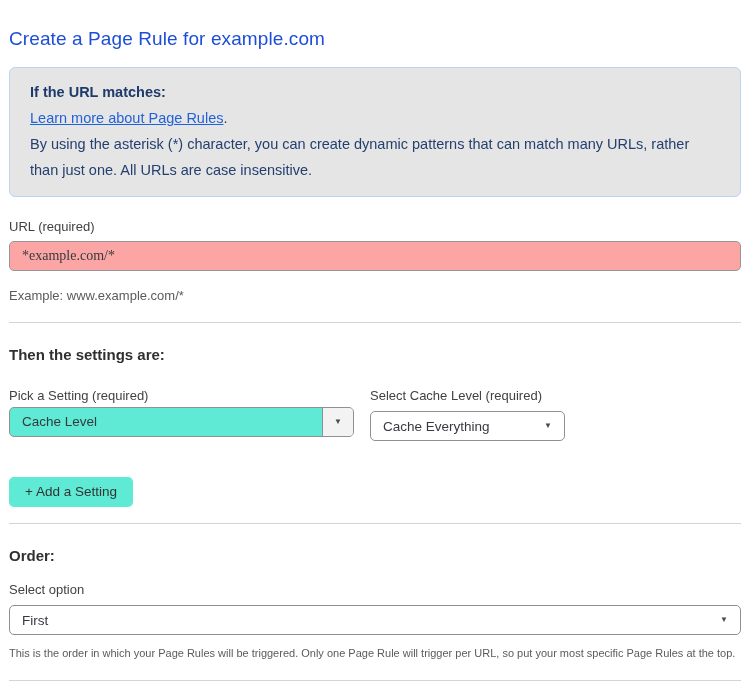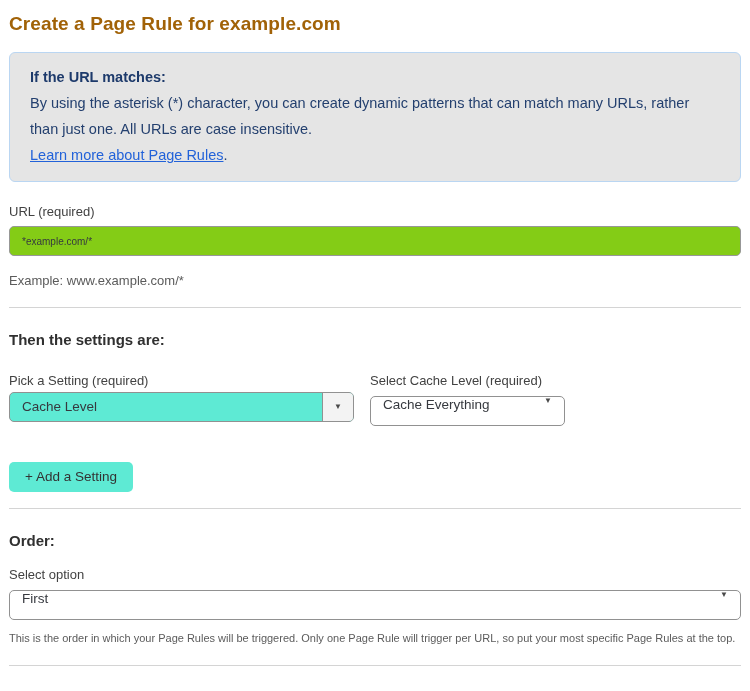--- a/index.html
+++ b/index.html
@@ -8,23 +8,23 @@
     width: 750px;
     height: 691px;
     font-family: "Liberation Sans", "DejaVu Sans", sans-serif;
     color: #36393f;
     overflow: hidden;
   }
   .container { padding: 9px 9px 0 9px; }
 
   .page-title {
     font-size: 19px;
-    font-weight: bold;
-    color: #a16207;
-    margin-top: 4px;
+    font-weight: normal;
+    color: #1d4ed8;
+    margin-top: 19px;
     letter-spacing: 0.1px;
   }
 
   
   .info-box {
     margin-top: 17px;
     background: #e5e5e5;
     border: 1px solid #bad6f2;
     border-radius: 6px;
     padding: 11px 20px 13px 20px;
@@ -45,24 +45,24 @@
     margin-top: 22px;
   }
 
   .text-input {
     margin-top: 7px;
     width: 100%;
     height: 30px;
     border: 1px solid #979797;
     border-radius: 5px;
     padding: 0 12px;
-    font-size: 10px;
-    color: #36393f;
-    font-family: Liberation Sans, sans-serif;
-    background: #84cc16;
+    font-size: 14px;
+    color: #36393f;
+    font-family: Liberation Serif, serif;
+    background: #fca5a5;
     outline: none;
   }
 
   .helper-text {
     margin-top: 17px;
     font-size: 13px;
     color: #5b5b5b;
   }
 
   .divider {
@@ -108,20 +108,21 @@
     background: #f3f3f3;
     display: flex;
     align-items: center;
     justify-content: center;
   }
 
   
   .select-box {
     margin-top: 8px;
     display: flex;
+    align-items: center;
     justify-content: space-between;
     height: 30px;
     border: 1px solid #919191;
     border-radius: 5px;
     background: #ffffff;
     padding: 0 12px;
     font-size: 13.5px;
     color: #36393f;
     cursor: pointer;
   }
@@ -152,22 +153,22 @@
 </style>
 </head>
 <body>
 
 <div class="container">
 
   <h1 class="page-title">Create a Page Rule for example.com</h1>
 
   <div class="info-box">
     <div class="info-heading">If the URL matches:</div>
+    <div><a class="info-link">Learn more about Page Rules</a><span>.</span></div>
     <div>By using the asterisk (*) character, you can create dynamic patterns that can match many URLs, rather than just one. All URLs are case insensitive.</div>
-    <div><a class="info-link">Learn more about Page Rules</a><span>.</span></div>
   </div>
 
   <div class="field-label">URL (required)</div>
   <input class="text-input" type="text" value="*example.com/*" style="">
   <div class="helper-text">Example: www.example.com/*</div>
 
   <hr class="divider">
 
   <div class="section-heading">Then the settings are:</div>
 

